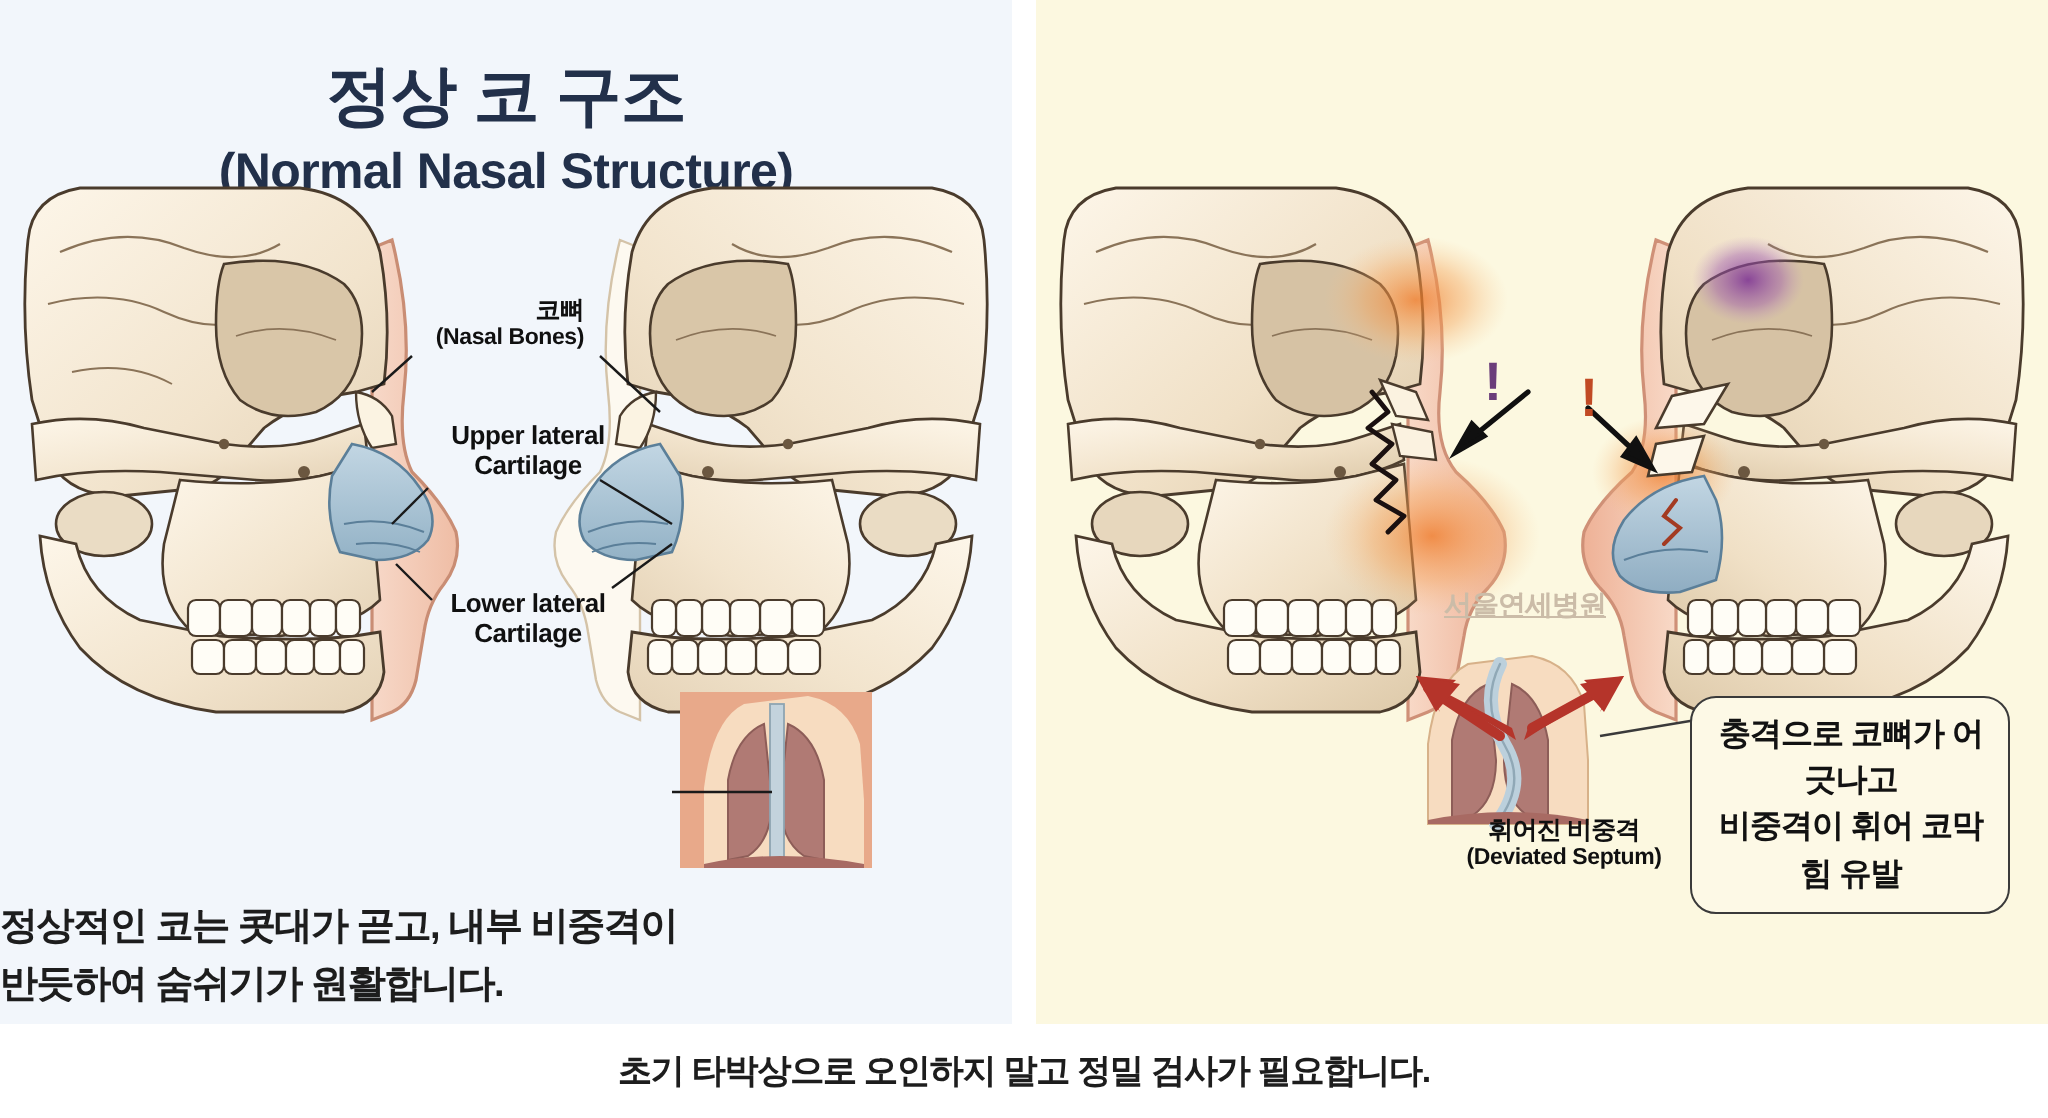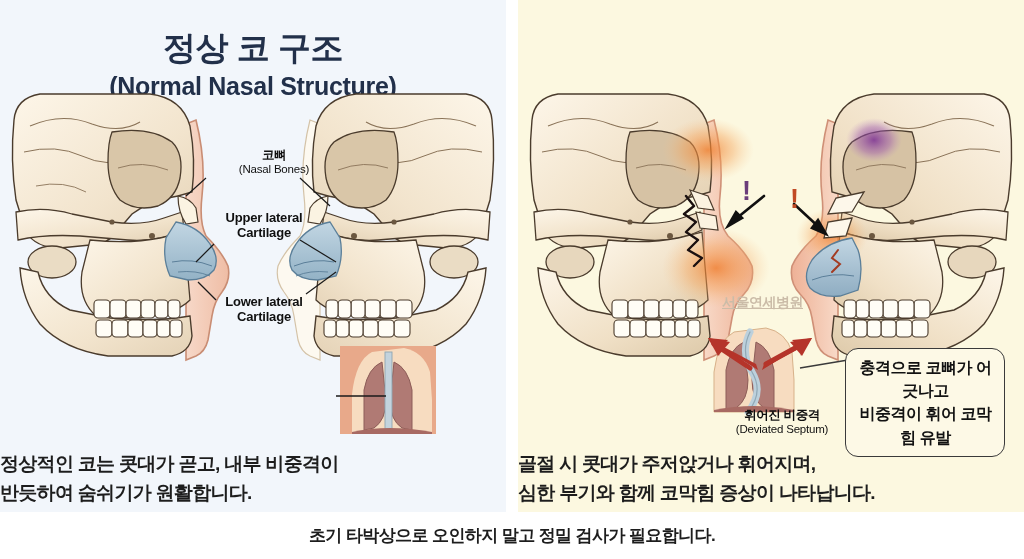--- a/index.html
+++ b/index.html
@@ -48,24 +48,24 @@
     position:absolute; left:0; top:512px; width:1024px; height:47px;
     background:#ffffff; display:flex; align-items:center; justify-content:center;text-align:center;
   }
   .footer-text {
     font-size:17px; font-weight:bold; color:#1d1d1d; letter-spacing:-0.6px;
   }
 
   
   .anno { position:absolute; line-height:1.18; }
   .anno .ko { font-size:12.5px; font-weight:bold; color:#101010; letter-spacing:-0.4px; }
-  .anno .en { font-size:11.5px; font-weight:normal; color:#101010; letter-spacing:-0.2px; }
+  .anno .en { font-size:11.5px; font-weight:bold; color:#101010; letter-spacing:-0.2px; }
   .anno .en-only { font-size:13px; font-weight:bold; color:#101010; letter-spacing:-0.2px; }
 
-  .anno-nasal-bones { left:224px; top:148px; text-align:center; width:100px; }
+  .anno-nasal-bones { left:192px; top:148px; text-align:right; width:100px; }
   .anno-upper-lat   { left:216px; top:210px; text-align:center; width:96px; }
   .anno-lower-lat   { left:214px; top:294px; text-align:center; width:100px; }
   .anno-septum      { left:236px; top:388px; text-align:center; width:96px; }
   .anno-deviated    { left:710px; top:408px; text-align:center; width:144px; }
 
   
   .callout {
     position:absolute; left:845px; top:348px; width:160px;
     background:#fdf9e6; border:1.6px solid #3a3a3a; border-radius:13px;
     padding:7px 7px 7px 8px; text-align:center;
@@ -426,23 +426,19 @@
     <div class="anno anno-deviated" style="left:192px; top:408px;">
       <div class="ko">휘어진 비중격</div>
       <div class="en">(Deviated Septum)</div>
     </div>
 
     <div class="callout" style="left:327px; top:348px;">
       <div class="callout-text">충격으로 코뼈가 어긋나고</div>
       <div class="callout-text">비중격이 휘어 코막힘 유발</div>
     </div>
 
-    <div class="caption">
-      <span>골절 시 콧대가 주저앉거나 휘어지며,</span>
-      <span>심한 부기와 함께 코막힘 증상이 나타납니다.</span>
-    </div>
   </div>
 
   <div class="footer-bar">
     <div class="footer-text">초기 타박상으로 오인하지 말고 정밀 검사가 필요합니다.</div>
   </div>
 
 </div>
 
 </body></html>

